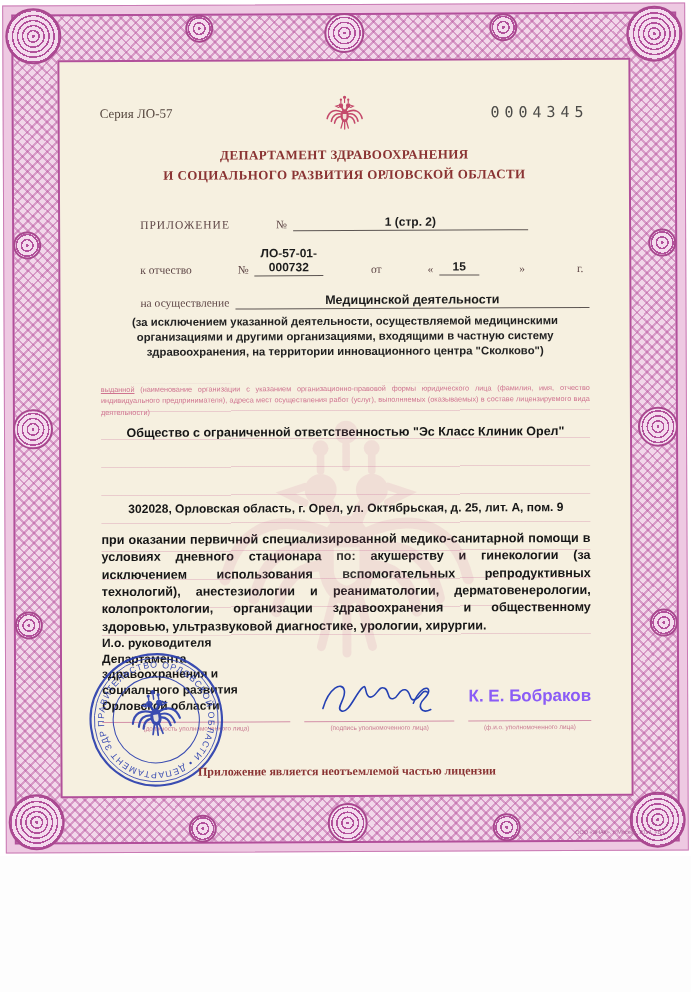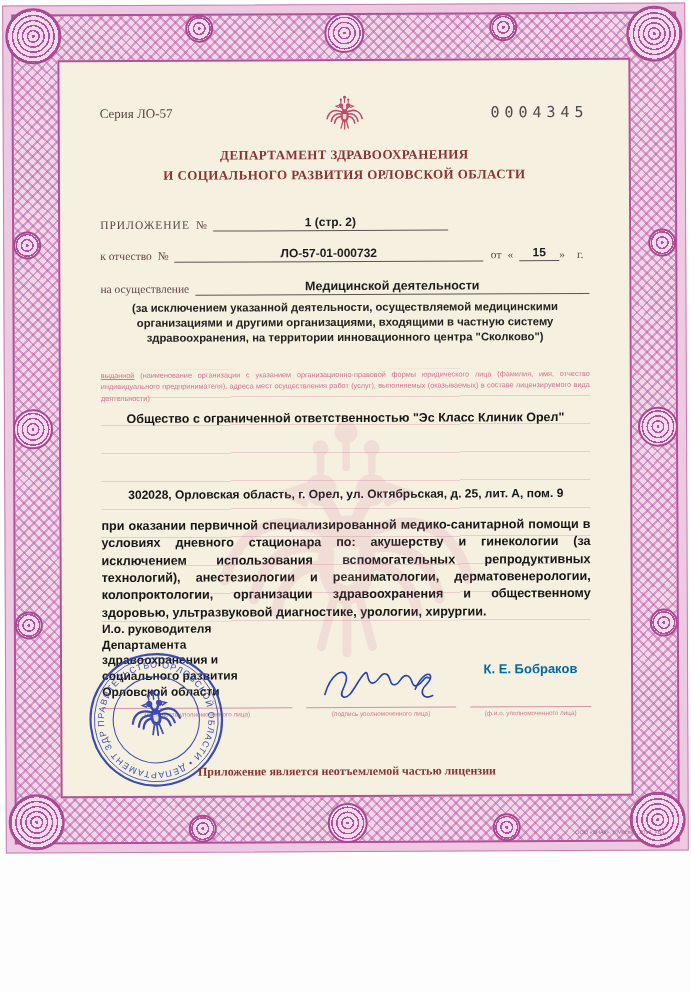--- a/index.html
+++ b/index.html
@@ -29,21 +29,21 @@
 
   
   .top-row { display:flex; align-items:center; justify-content:space-between; height:52px; margin-bottom:6px; }
   .series { font-family:"Liberation Serif", serif; font-size:13px; color:#55463e; width:150px; }
   .emblem { color:#c44a6b; width:46px; height:52px; }
   .number { width:150px; text-align:right; font-family:"DejaVu Sans Mono", monospace; font-size:15px; letter-spacing:5px; color:#4c4b48; }
   .title { text-align:center; font-family:"Liberation Serif", serif; font-weight:bold; font-size:13px; color:#8a3333; letter-spacing:.4px; line-height:1.55; margin-bottom:26px; }
 
   
   .frow { display:flex; align-items:flex-end; font-family:"Liberation Serif", serif; font-size:11.5px; color:#5e4646; }
-  .frow .lbl { white-space:nowrap; padding:0 6px 1px 0; }
+  .frow .lbl { white-space:nowrap; padding:0 6px 1px 0;margin-left:40px; }
   .fill { border-bottom:1px solid #5c5552; text-align:center; font-family:"Liberation Sans", sans-serif; font-weight:bold; font-size:12px; color:#1d1d1d; padding-bottom:1px; }
   .row-appendix { margin:4px 0 15px 0; }
   .row-appendix .lbl-main { letter-spacing:1px; }
   .row-appendix .fill { flex:0 0 235px; }
   .row-license { margin-bottom:17px; }
   .row-license .fill.lic { flex:1.1; }
   .row-license .fill.date { flex:1.3; }
   .day { min-width:40px; border-bottom:1px solid #5c5552; text-align:center; font-family:"Liberation Sans", sans-serif; font-weight:bold; font-size:12px; color:#1d1d1d; padding-bottom:1px; }
   .row-activity { margin-bottom:3px; }
   .row-activity .fill { flex:1; font-size:12.5px; }
@@ -60,21 +60,21 @@
   .works { text-align:justify; font-weight:bold; font-size:12.6px; color:#161616; line-height:1.38; }
 
   
   .sign-row { margin-top:auto; margin-bottom:96px; display:flex; align-items:flex-end; gap:14px; }
   .col-position { width:235px; }
   .position-text { font-weight:bold; font-size:12px; color:#161616; line-height:1.3; margin-bottom:8px; }
   .caption { border-top:1px solid #d390a8; font-size:6.4px; color:#c97b92; text-align:center; padding-top:2px; }
   .col-signature { flex:1; text-align:center; }
   .signature-svg { height:46px; width:150px; margin-bottom:-4px; }
   .col-name { width:150px; text-align:center; }
-  .signer-name { font-weight:bold; font-size:13px; color:#0369a1; margin-bottom:30px; white-space:nowrap; }
+  .signer-name { font-weight:bold; font-size:17px; color:#8b5cf6; margin-bottom:14px; white-space:nowrap; }
 
   
   .watermark { position:absolute; left:50%; top:290px; transform:translateX(-50%); width:320px; height:380px; color:#cf6f9b; opacity:.13; pointer-events:none; }
   .stamp { position:absolute; left:24px; bottom:6px; width:140px; height:140px; transform:rotate(-7deg); opacity:.92; }
   .footer-note { position:absolute; left:0; right:0; bottom:16px; text-align:center; font-family:"Liberation Serif", serif; font-weight:bold; font-size:12px; color:#8a3333; }
   .printer-mark { position:absolute; right:12px; bottom:5px; font-size:5.5px; color:#a85d94; }
   .hidden-defs { position:absolute; width:0; height:0; }
 </style>
 </head>
 <body>

